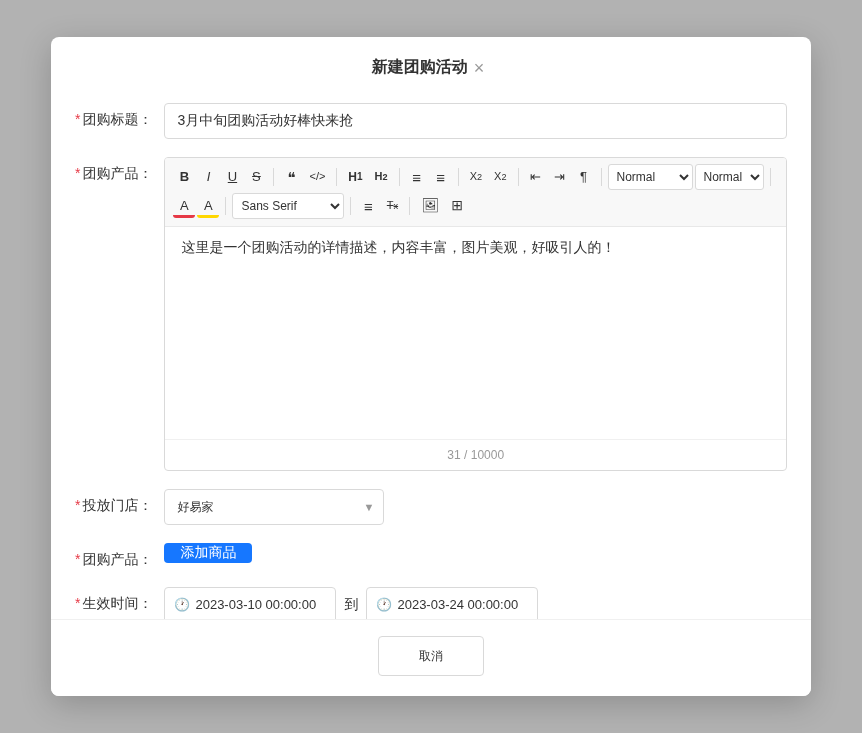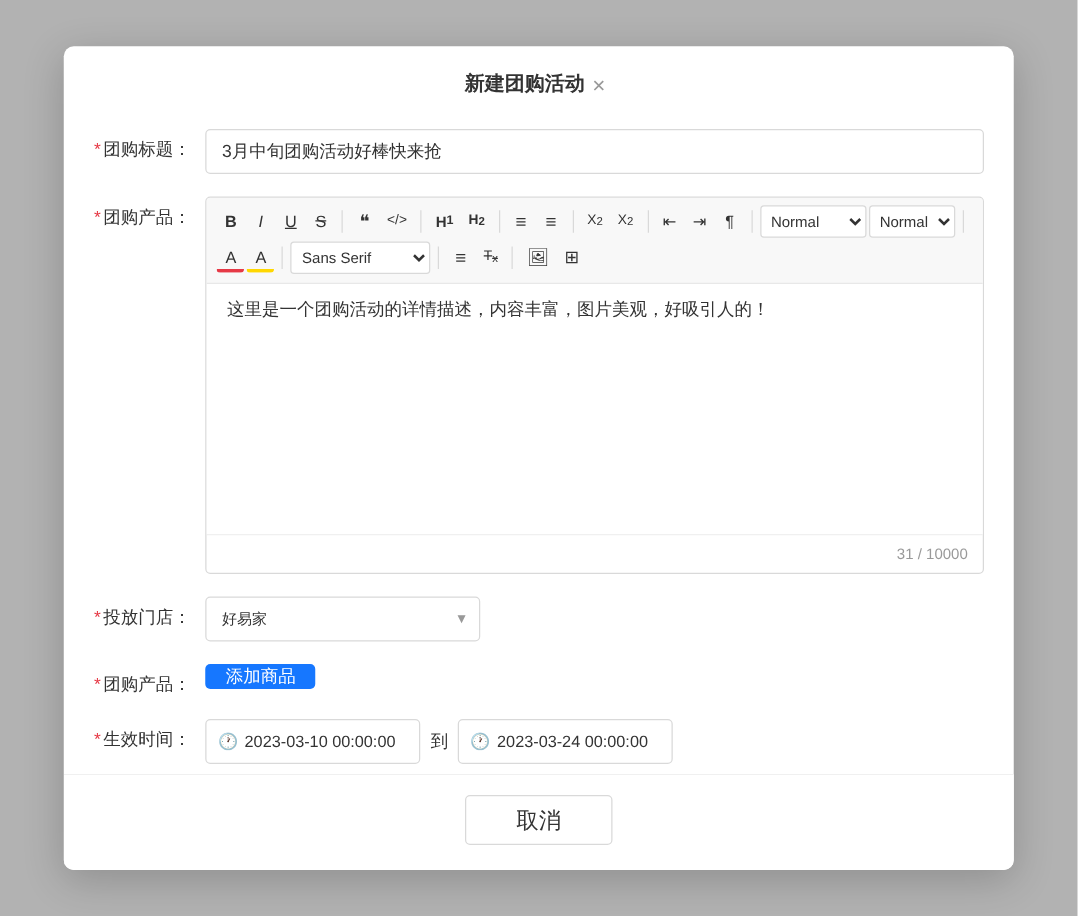--- a/index.html
+++ b/index.html
@@ -133,25 +133,26 @@
     }
     .editor-content-area {
       min-height: 200px;
       padding: 12px 16px;
       font-size: 14px;
       color: #333;
       position: relative;
       background: #fff;
     }
     .editor-footer {
-      text-align: right;
+      text-align: center;
       padding: 8px 12px;
       color: #999;
       font-size: 12px;
       border-top: 1px solid #f0f0f0;
+      margin-top: 12px;
     }
 
     
     .select-wrap {
       position: relative;
       display: inline-flex;
       align-items: center;
     }
     .form-select {
       height: 36px;
@@ -229,21 +230,21 @@
       border-top: 1px solid #f0f0f0;
       background: #fff;
     }
     .btn-cancel {
       background: #fff;
       color: #333;
       border: 1px solid #d9d9d9;
       border-radius: 4px;
       padding: 0 40px;
       height: 40px;
-      font-size: 18px;
+      font-size: 12px;
       cursor: pointer;
       min-width: 100px;
     }
     .btn-confirm {
       background: #1677ff;
       color: #fff;
       border: none;
       border-radius: 4px;
       padding: 0 40px;
       height: 40px;

